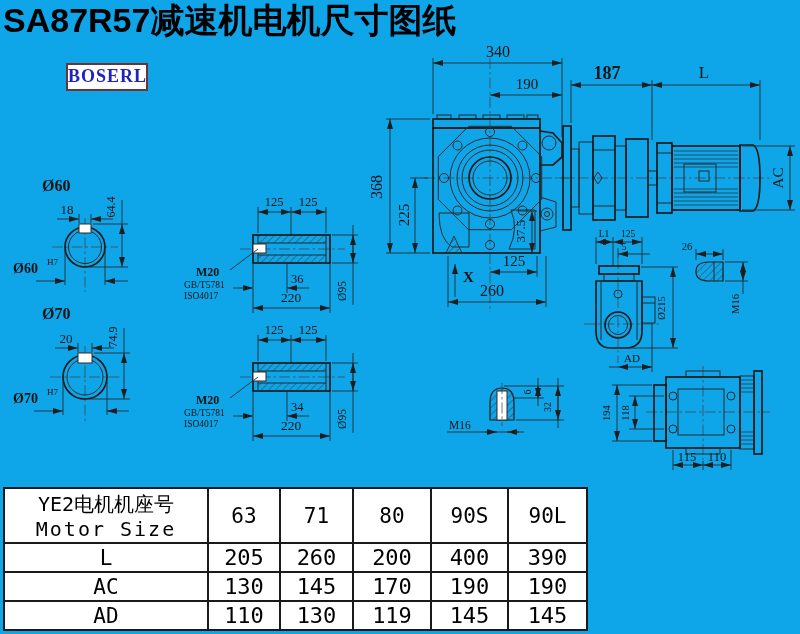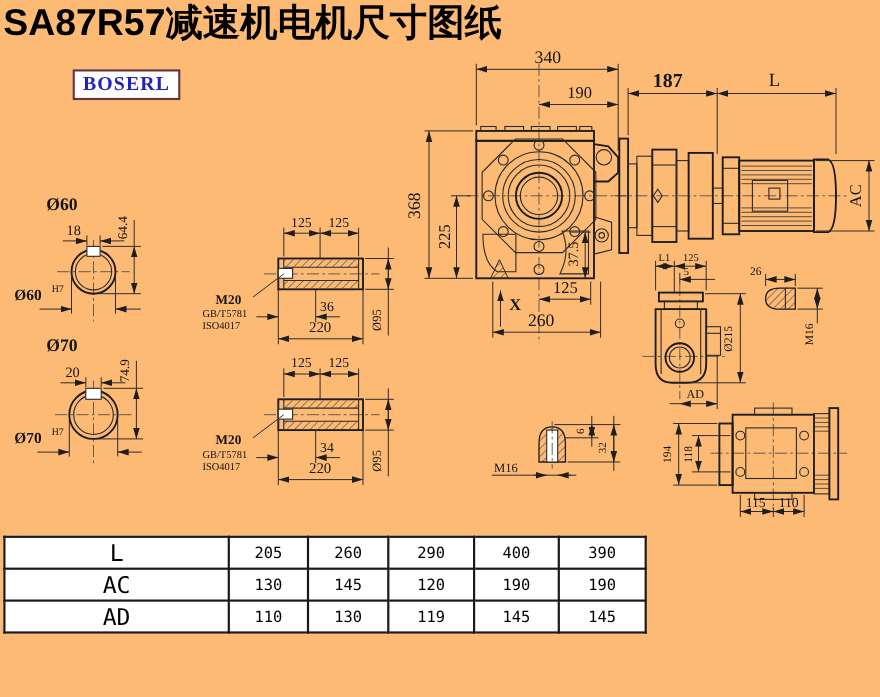--- a/index.html
+++ b/index.html
@@ -1,34 +1,34 @@
 <!DOCTYPE html>
 <html><head>
 <meta charset="utf-8">
 <style>
   *{margin:0;padding:0;box-sizing:border-box}
   html,body{background:#fff}
-  .stage{position:relative;width:800px;height:634px;background:#fdba74;overflow:hidden;font-family:"Liberation Sans",sans-serif}
+  .stage{position:relative;width:800px;height:634px;background:#0ea5e9;overflow:hidden;font-family:"Liberation Sans",sans-serif}
   .title{position:absolute;left:3px;top:-2px;font-size:34px;font-weight:bold;color:#000;white-space:nowrap;letter-spacing:0px}
-  .logo{position:absolute;left:66px;top:63px;width:98px;height:28px;border:2px solid #6b3434;color:#2121c4;
+  .logo{position:absolute;left:66px;top:63px;width:82px;height:28px;border:2px solid #6b3434;color:#2121c4;
         font-family:"Liberation Serif",serif;font-weight:bold;font-size:18px;text-align:center;line-height:23px;letter-spacing:1px;background:#fff}
   svg.draw{position:absolute;left:0;top:0}
   svg.draw text{fill:#141414;font-family:"Liberation Serif",serif}
   .ln{stroke:#2b2b2b;stroke-width:1;fill:none}
   .tk{stroke:#1c1c1c;stroke-width:1.7;fill:none}
   .dm{stroke:#2b2b2b;stroke-width:0.9;fill:none}
   .fn{stroke:#2b2b2b;stroke-width:0.7;fill:none}
   .cl{stroke:#454545;stroke-width:0.75;fill:none;stroke-dasharray:11 3 2.5 3}
   .wh{fill:#ffffff;stroke:#2b2b2b;stroke-width:1}
   .tbl{position:absolute;left:3px;top:487px;width:583px;border-collapse:collapse;table-layout:fixed;
        font-family:"DejaVu Sans Mono",monospace;color:#000;background:#fff}
   .tbl th,.tbl td{border:2px solid #1a1a1a;text-align:center;vertical-align:middle;font-weight:normal;padding:0}
   .tbl tr.hd{height:55px}
   .tbl tr.bd{height:29px}
-  .tbl td{font-size:14px}
+  .tbl td{font-size:22px}
   .tbl .hz{font-size:20px;line-height:26px}
   .tbl .he{font-size:20px;letter-spacing:2px;line-height:24px}
   .tbl td.colhead{font-size:21px}
 </style>
 </head>
 <body>
 
 <div class="stage">
   <div class="title">SA87R57减速机电机尺寸图纸</div>
   <div class="logo">BOSERL</div>
@@ -378,33 +378,44 @@
   <table class="tbl">
     <colgroup>
       <col style="width:204px">
         <col style="width:72px">
         <col style="width:73px">
       <col style="width:78px">
         <col style="width:77px">
         <col style="width:79px">
     </colgroup>
     <tbody>
+        <tr class="hd">
+      <th>
+        <div class="hz">YE2电机机座号</div>
+        <div class="he">Motor Size</div>
+      </th>
+      <td class="colhead">63</td>
+      <td class="colhead">71</td>
+      <td class="colhead">80</td>
+      <td class="colhead">90S</td>
+      <td class="colhead">90L</td>
+    </tr>
     <tr class="bd">
       <th class="colhead" style="font-size:21px">L</th>
       <td>205</td>
       <td>260</td>
-      <td>290</td>
+      <td>200</td>
       <td>400</td>
       <td>390</td>
     </tr>
     <tr class="bd">
       <th class="colhead" style="font-size:21px">AC</th>
       <td>130</td>
       <td>145</td>
-      <td>120</td>
+      <td>170</td>
       <td>190</td>
       <td>190</td>
     </tr>
     <tr class="bd">
       <th class="colhead" style="font-size:21px">AD</th>
       <td>110</td>
       <td>130</td>
       <td>119</td>
       <td>145</td>
       <td>145</td>

